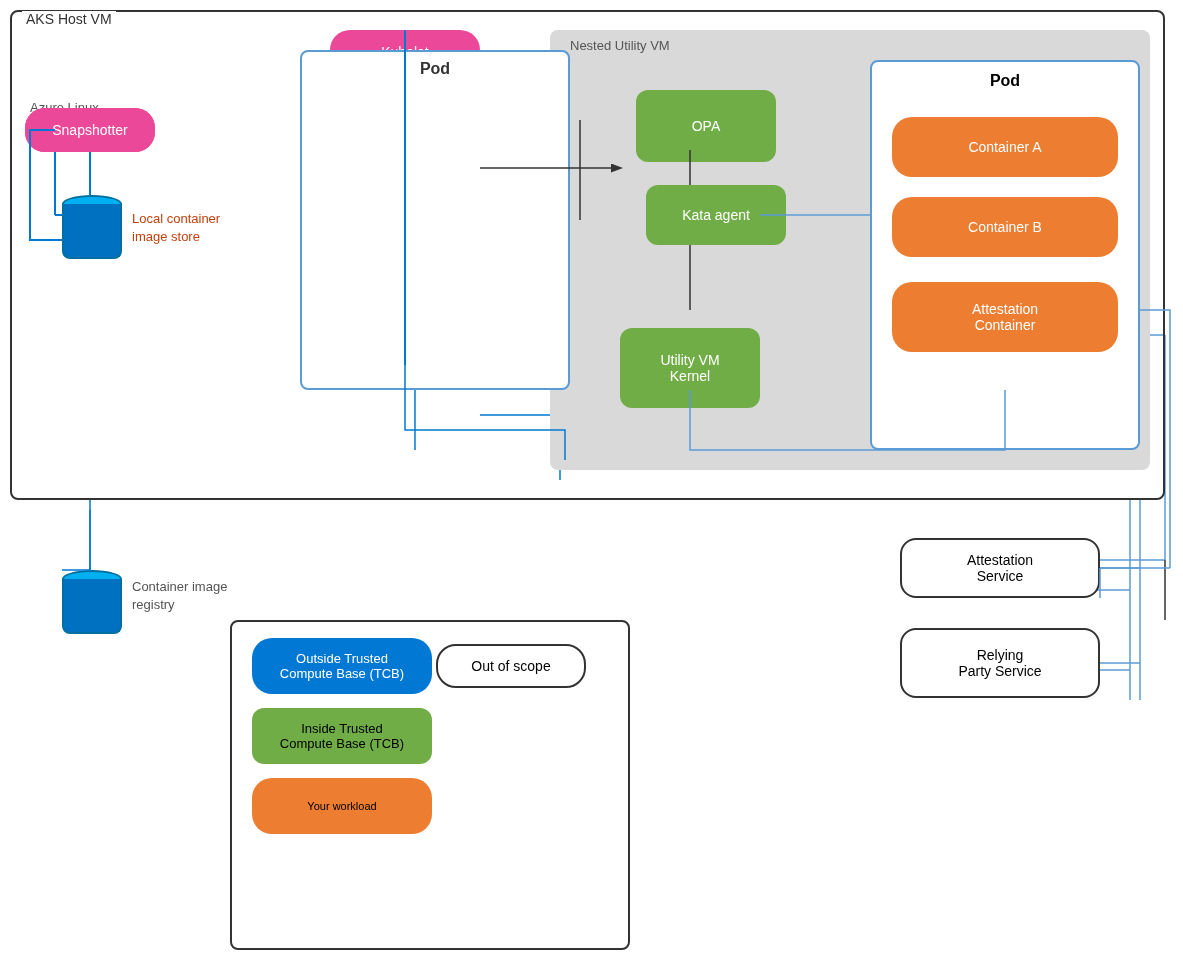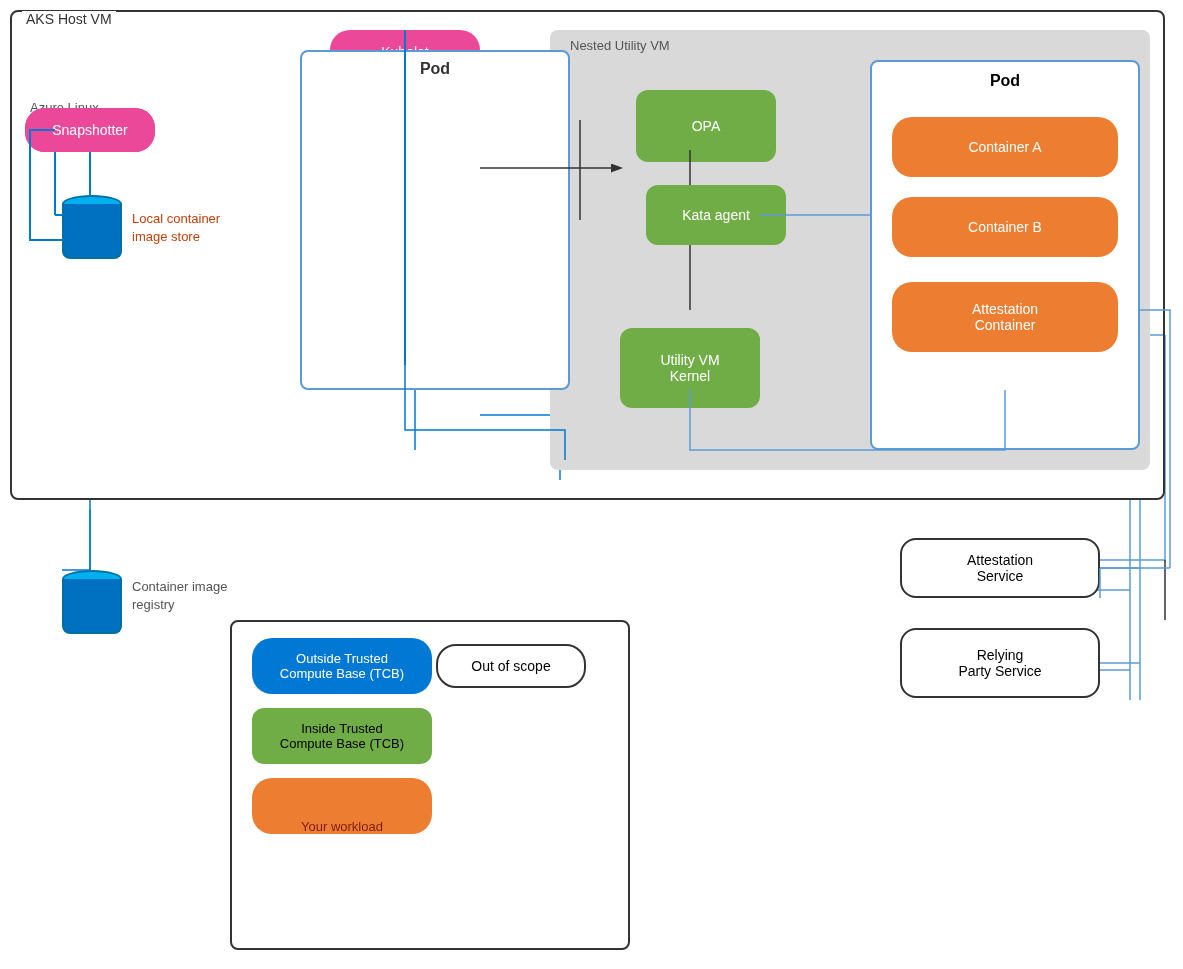--- a/index.html
+++ b/index.html
@@ -356,22 +356,22 @@
     <div class="legend-item" style="margin-top:14px;">
       <div style="width:180px; height:56px; background:#70ad47; border-radius:12px;
                   display:flex; align-items:center; justify-content:center;
                   color:#000000; font-size:13px; text-align:center;">
         <span>Inside Trusted<br>Compute Base (TCB)</span>
       </div>
     </div>
 
     <div class="legend-item" style="margin-top:14px;">
       <div style="width:180px; height:56px; background:#ed7d31; border-radius:20px;
-                  display:flex; align-items:flex-end; justify-content:center;
-                  color:#7f1d1d; font-size:13px; text-align:center;">
+                  display:flex; align-items:center; justify-content:center;
+                  color:#000000; font-size:11px; text-align:center;">
         <span>Your workload</span>
       </div>
     </div>
   </div>
 
   <svg style="position:absolute;top:0;left:0;width:1183px;height:969px;pointer-events:none;">
 
     <path d="M55,130 L30,130 L30,240 L62,240" stroke="#0078d4" stroke-width="2" fill="none"></path>
 
     <line x1="405" y1="30" x2="405" y2="365" stroke="#0078d4" stroke-width="2"></line>

